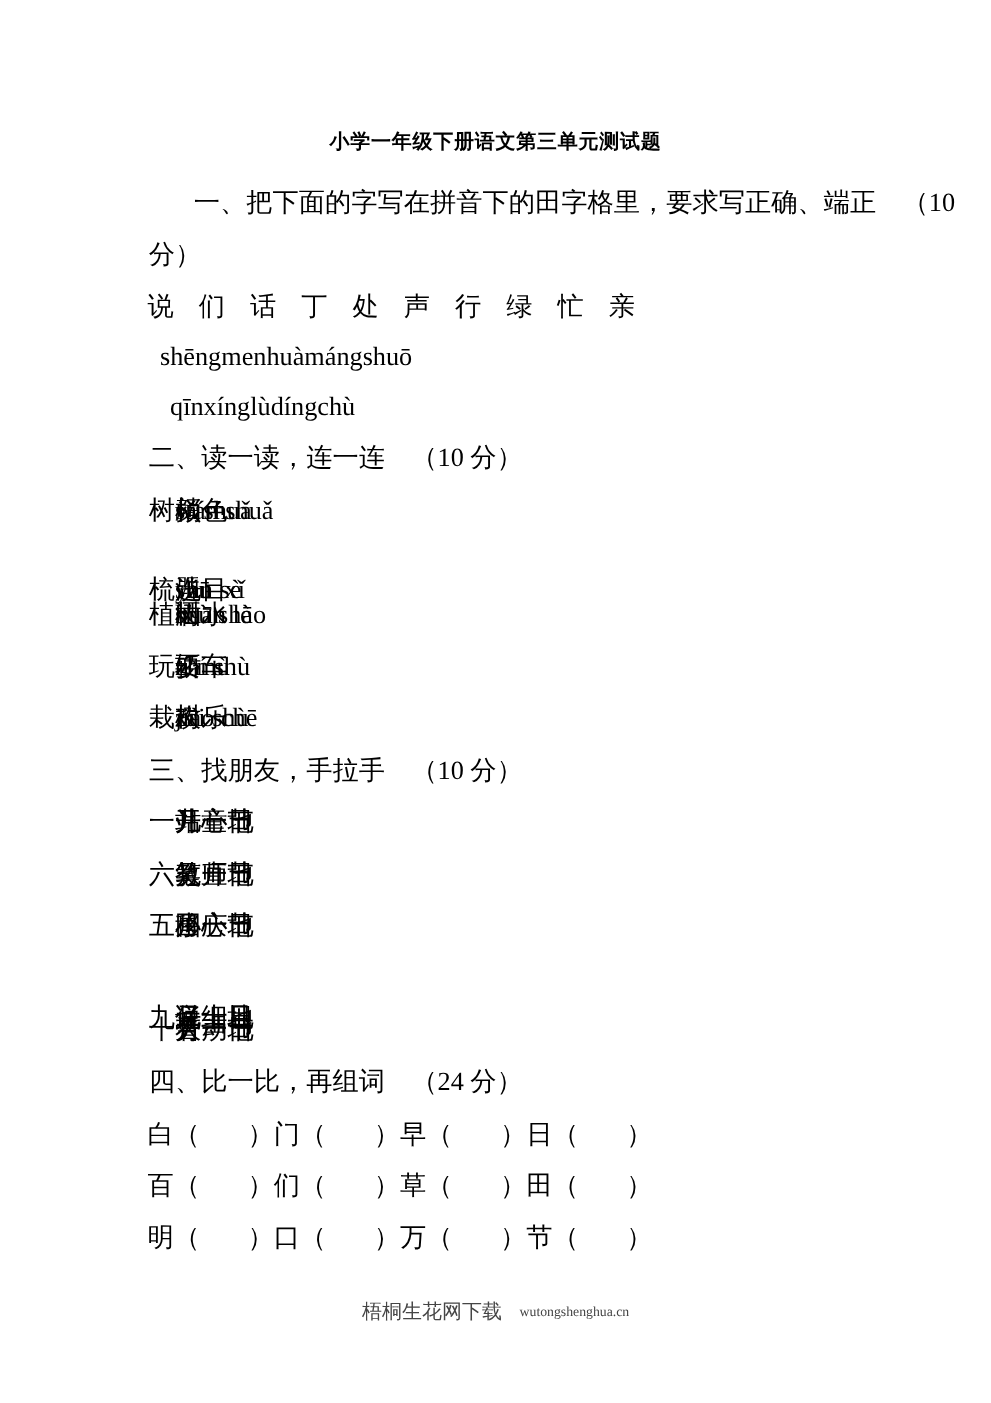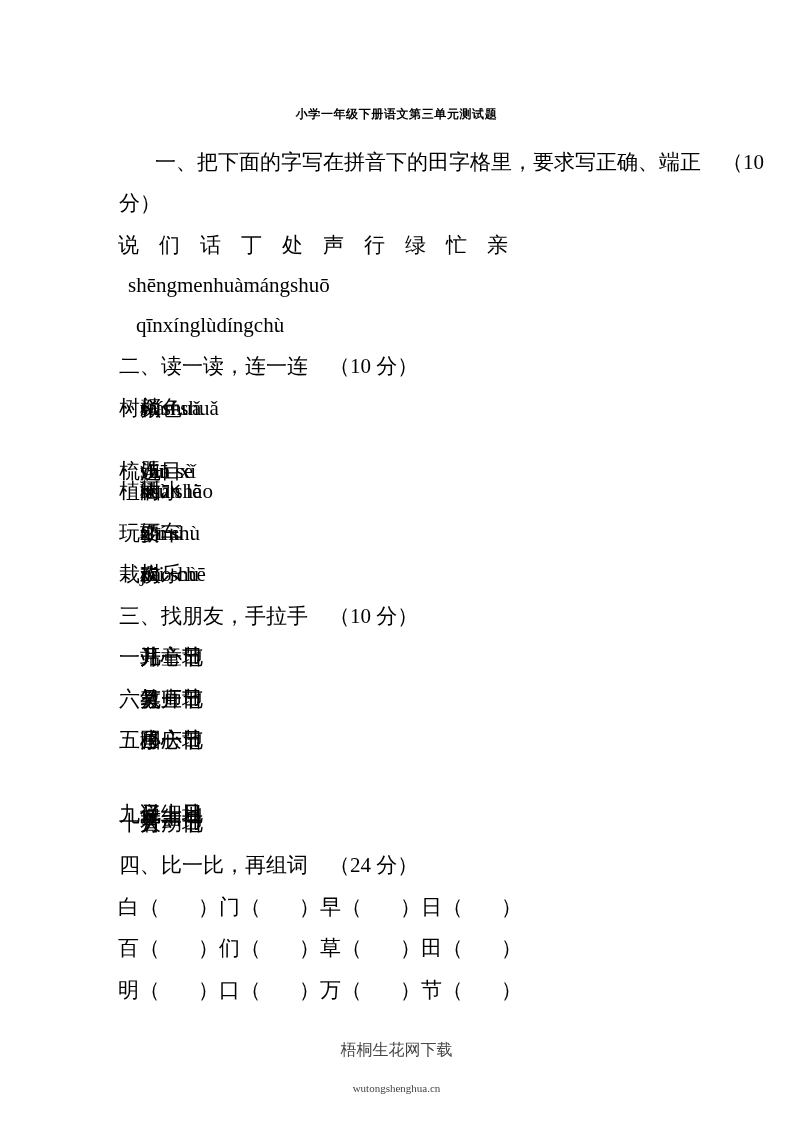--- a/index.html
+++ b/index.html
@@ -14,39 +14,38 @@
   .ln{
     position:absolute;
     font-size:21px;
     line-height:24px;
     white-space:pre;
   }
   .title{
     left:0;width:793px;
     text-align:center;
     font-weight:bold;
-    font-size:12px;
+    font-size:16px;
     letter-spacing:0.6px;
   }
   .rowwrap{width:560px;height:26px;}
   .cell{position:absolute;top:0;white-space:pre;}
   
   .s2c1{left:0;}   .s2c2{left:104;} .s2c3{left:232;} .s2c4{left:359;}
   
   .s3c1{left:0;}   .s3c2{left:139;} .s3c3{left:261;} .s3c4{left:361;}
   
   .charrow{display:flex;gap:20px;}
   
   .w4row{display:flex;}
   .w4unit{display:inline-flex;width:101px;justify-content:space-between;}
   .footer{
     left:0;width:793px;top:1038px;
-    display:flex;justify-content:center;align-items:center;gap:14px;
+    display:flex;justify-content:center;align-items:flex-end;gap:14px;
     color:#454545;
-    flex-direction:column;
   }
   .footer .site{font-size:16px;}
   .footer .url{font-size:11px;}
 </style>
 </head>
 <body>
 
 <div class="page">
 
   <div class="ln title" style="top:102px;">小学一年级下册语文第三单元测试题</div>

